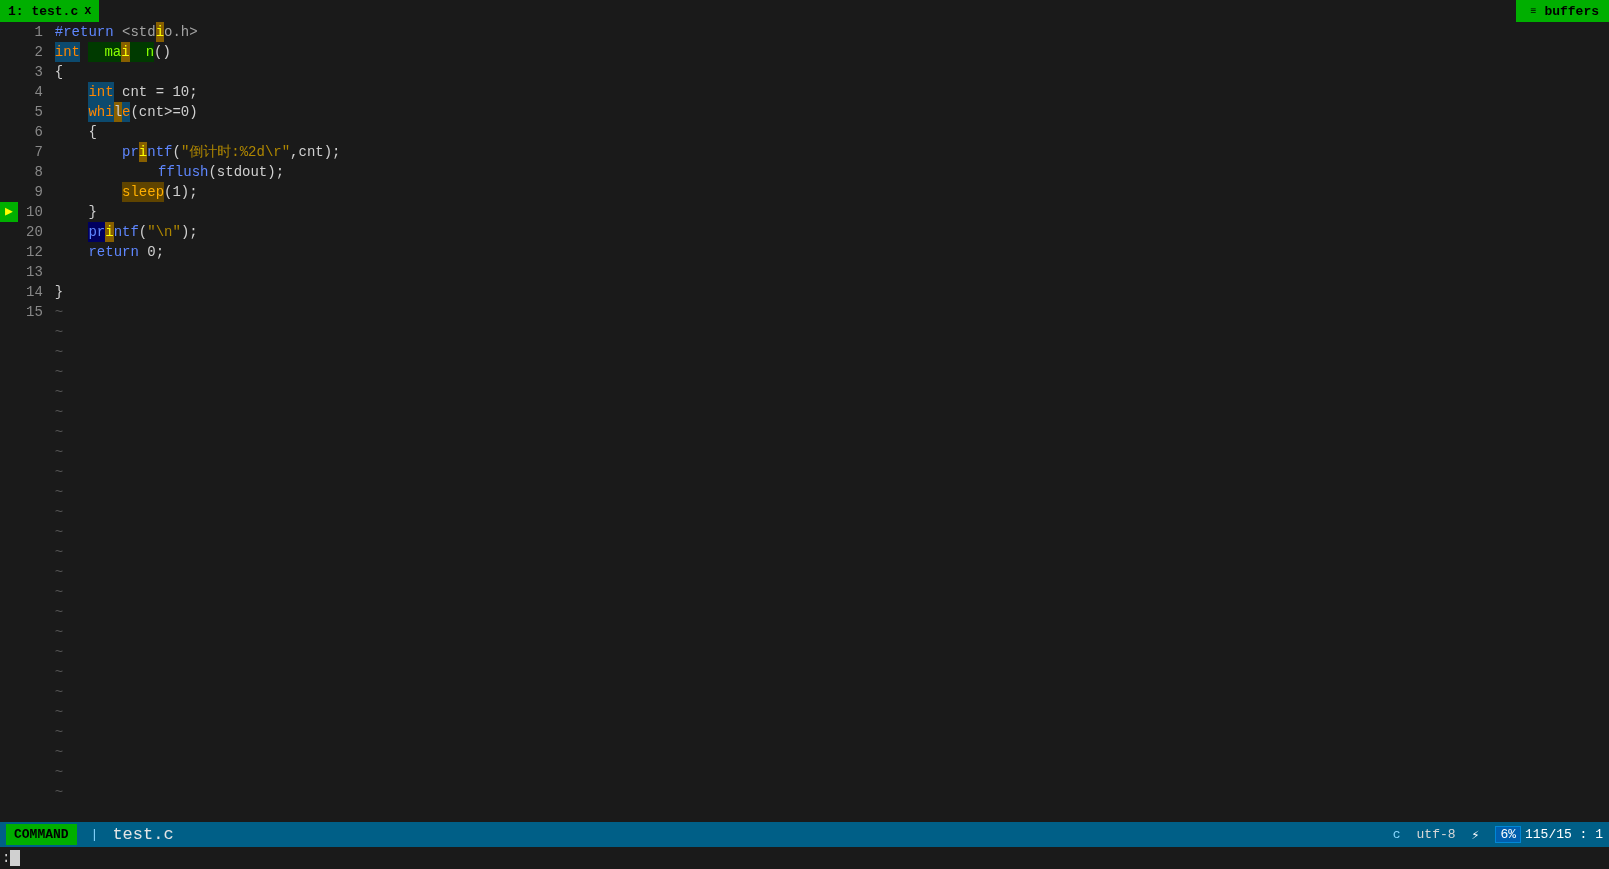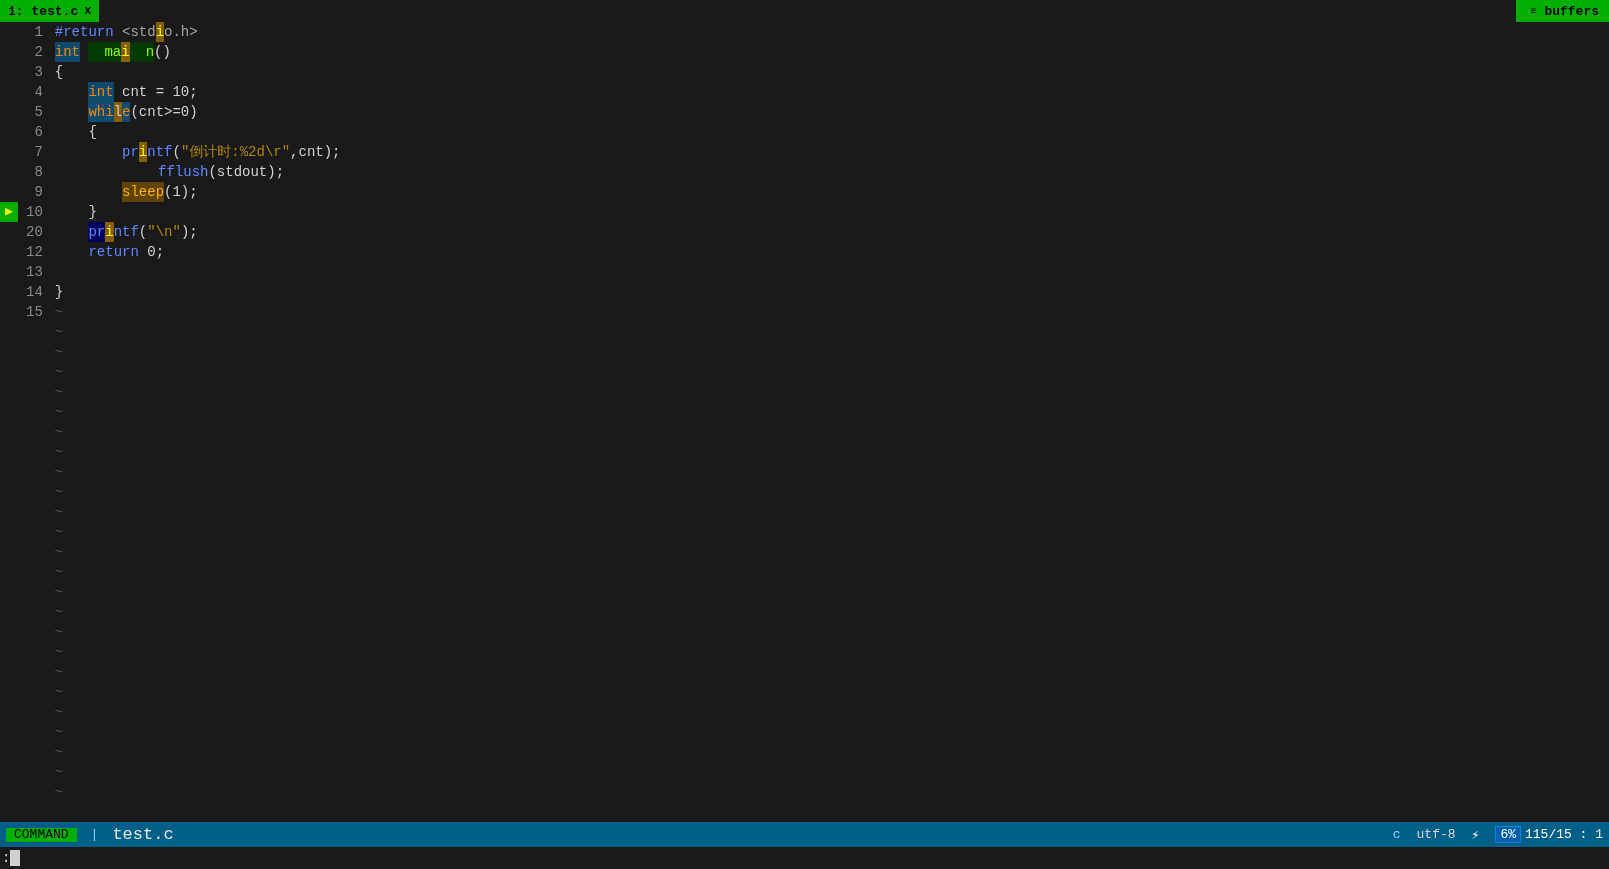--- a/index.html
+++ b/index.html
@@ -154,23 +154,23 @@
     }
     .status-left {
       display: flex;
       align-items: center;
       gap: 10px;
     }
     .status-command {
       background: #00af00;
       color: #000;
       padding: 2px 8px;
-      font-weight: normal;
-      font-size: 13px;
-      height: 14px;
+      font-weight: bold;
+      font-size: 13px;
+      height: 21px;
       display: flex;
       align-items: center;
     }
     .status-sep {
       background: #005f87;
       color: #87d7ff;
       padding: 0 4px;
       font-size: 13px;
     }
     .status-filename {

